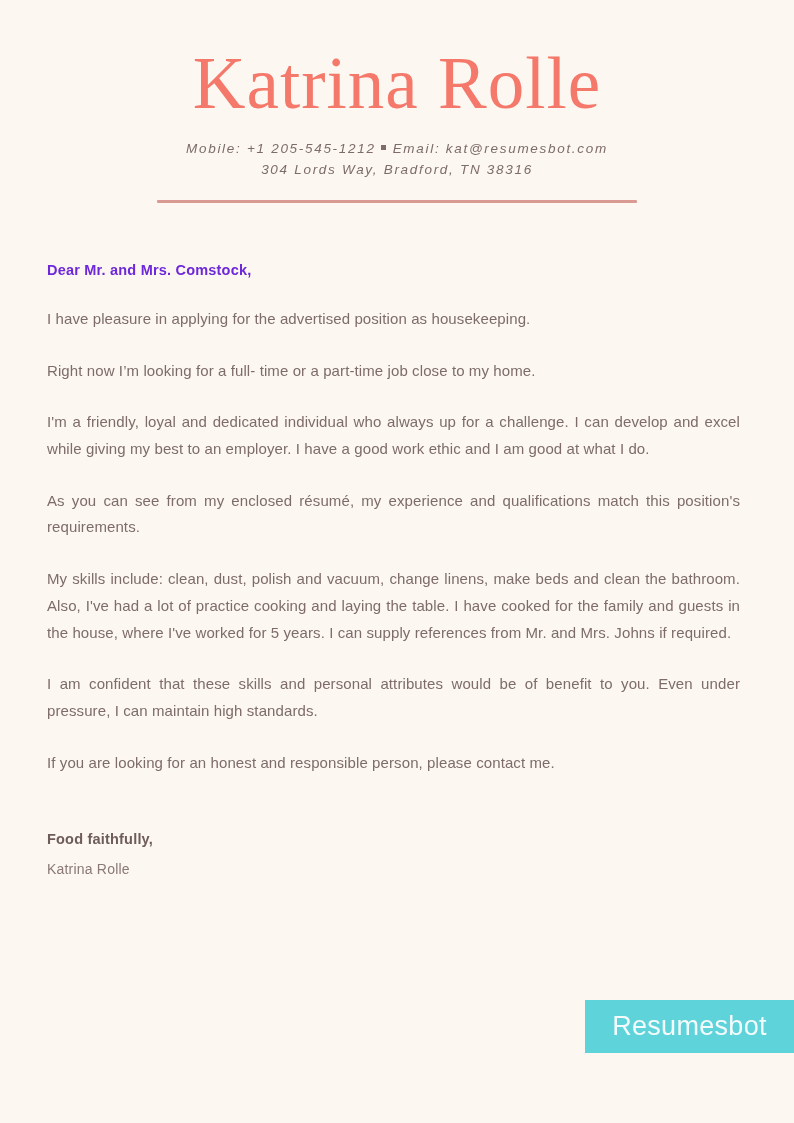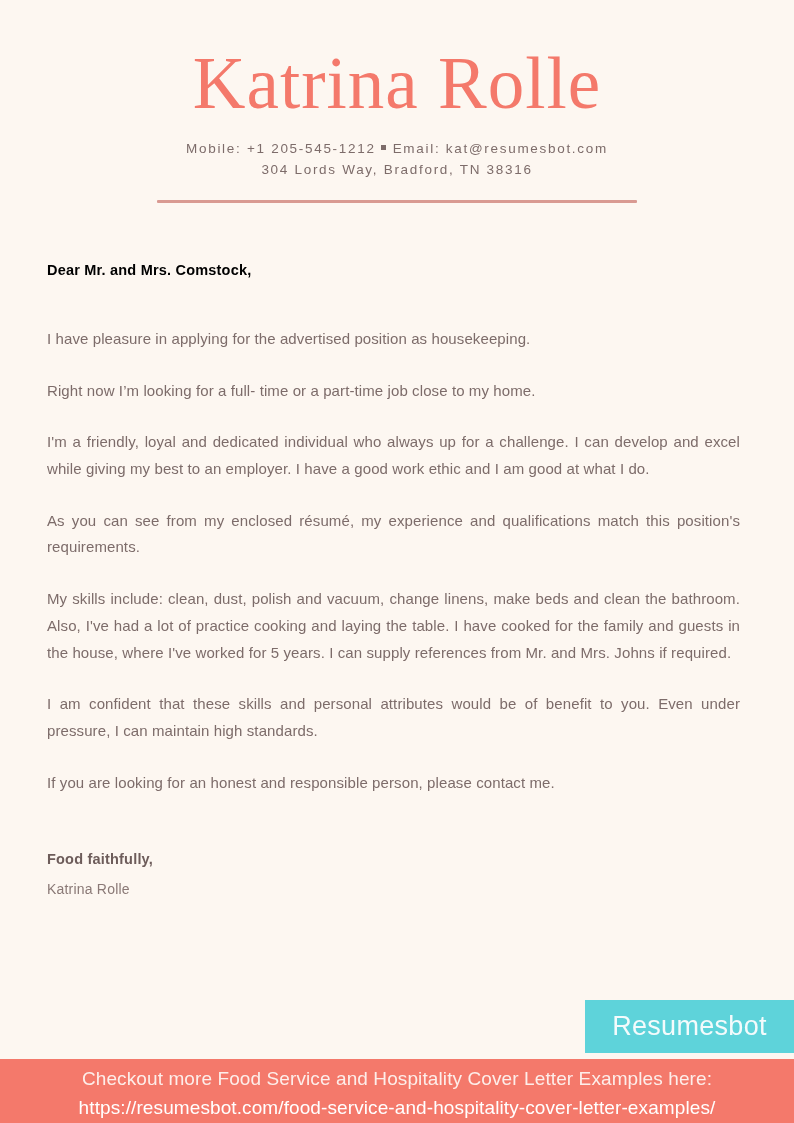--- a/index.html
+++ b/index.html
@@ -29,20 +29,21 @@
     font-family: "Liberation Serif", serif;
     font-size: 73px;
     line-height: 1.0;
     color: #f4796b;
     letter-spacing: 1px;
     font-weight: 400;
     margin: 0;
   }
   .contact-block {
     margin-top: 19px;
+    font-style: italic;
   }
   .contact-line {
     font-family: "Liberation Sans", sans-serif;
     font-size: 13.5px;
     color: #7d6c6a;
     letter-spacing: 1.7px;
     line-height: 1.55;
     white-space: nowrap;
   }
   .sep-dot {
@@ -68,23 +69,23 @@
   
   .letter {
     position: absolute;
     left: 47px;
     top: 262px;
     width: 693px;
   }
   .salutation {
     font-size: 14.5px;
     font-weight: bold;
-    color: #000000;
+    color: #6d28d9;
     letter-spacing: 0.2px;
-    margin: 0 0 48px 0;
+    margin: 0 0 28px 0;
   }
   .para {
     font-size: 15px;
     color: #7d6c6a;
     line-height: 1.78;
     text-align: justify;
     margin: 0 0 25px 0;
     letter-spacing: 0.1px;
   }
   .para.last-body {
@@ -184,18 +185,14 @@
     <div class="signoff">
       <p class="signoff-bold">Food faithfully,</p>
       <p class="signoff-name">Katrina Rolle</p>
     </div>
   </div>
 
   <div class="badge">
     <span class="badge-text">Resumesbot</span>
   </div>
 
-  <div class="footer">
-    <div class="footer-line1">Checkout more Food Service and Hospitality Cover Letter Examples here:</div>
-    <div class="footer-line2">https://resumesbot.com/food-service-and-hospitality-cover-letter-examples/</div>
-  </div>
 
 </div>
 
 </body></html>

